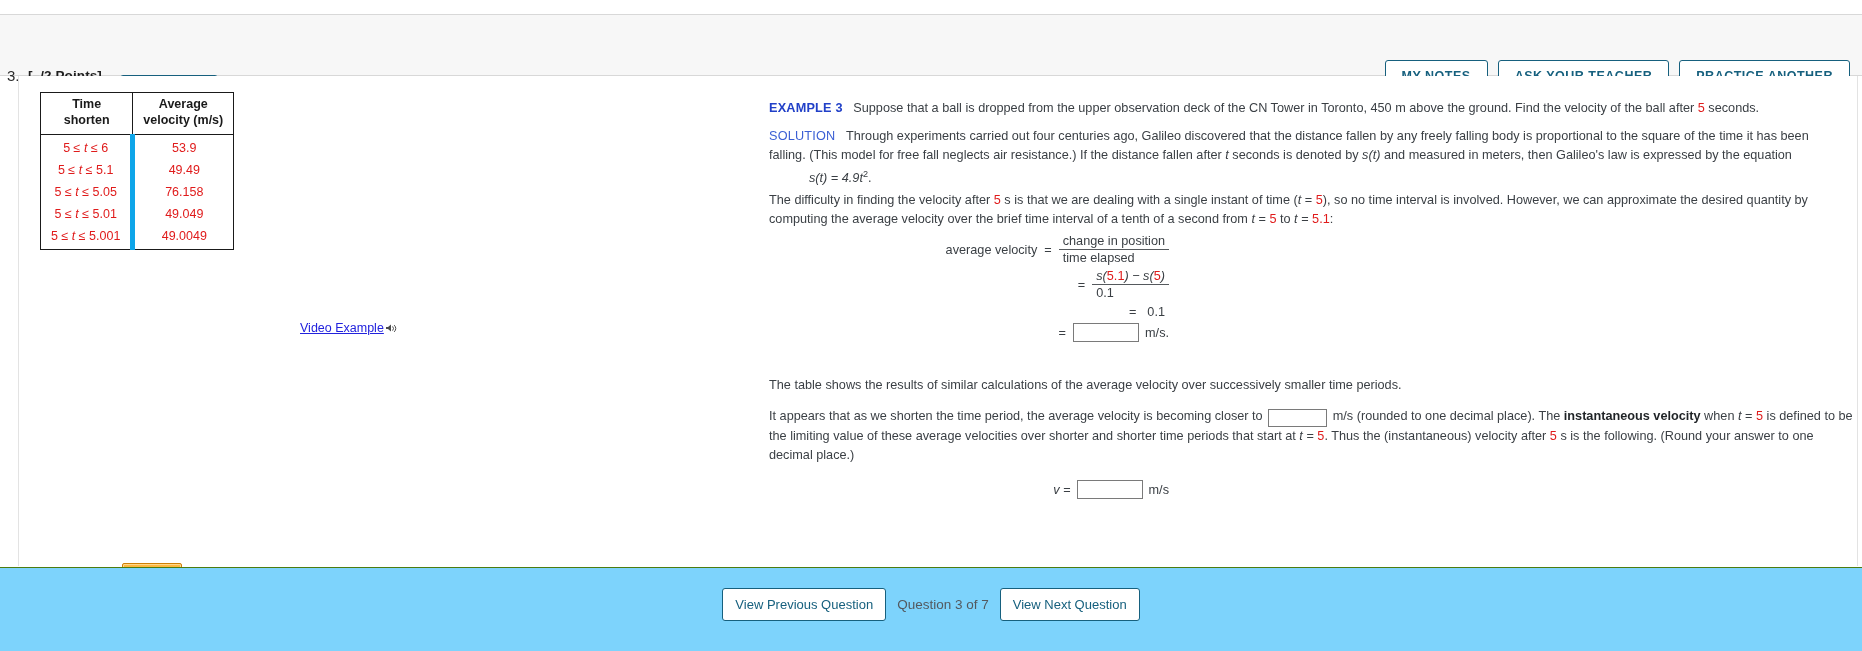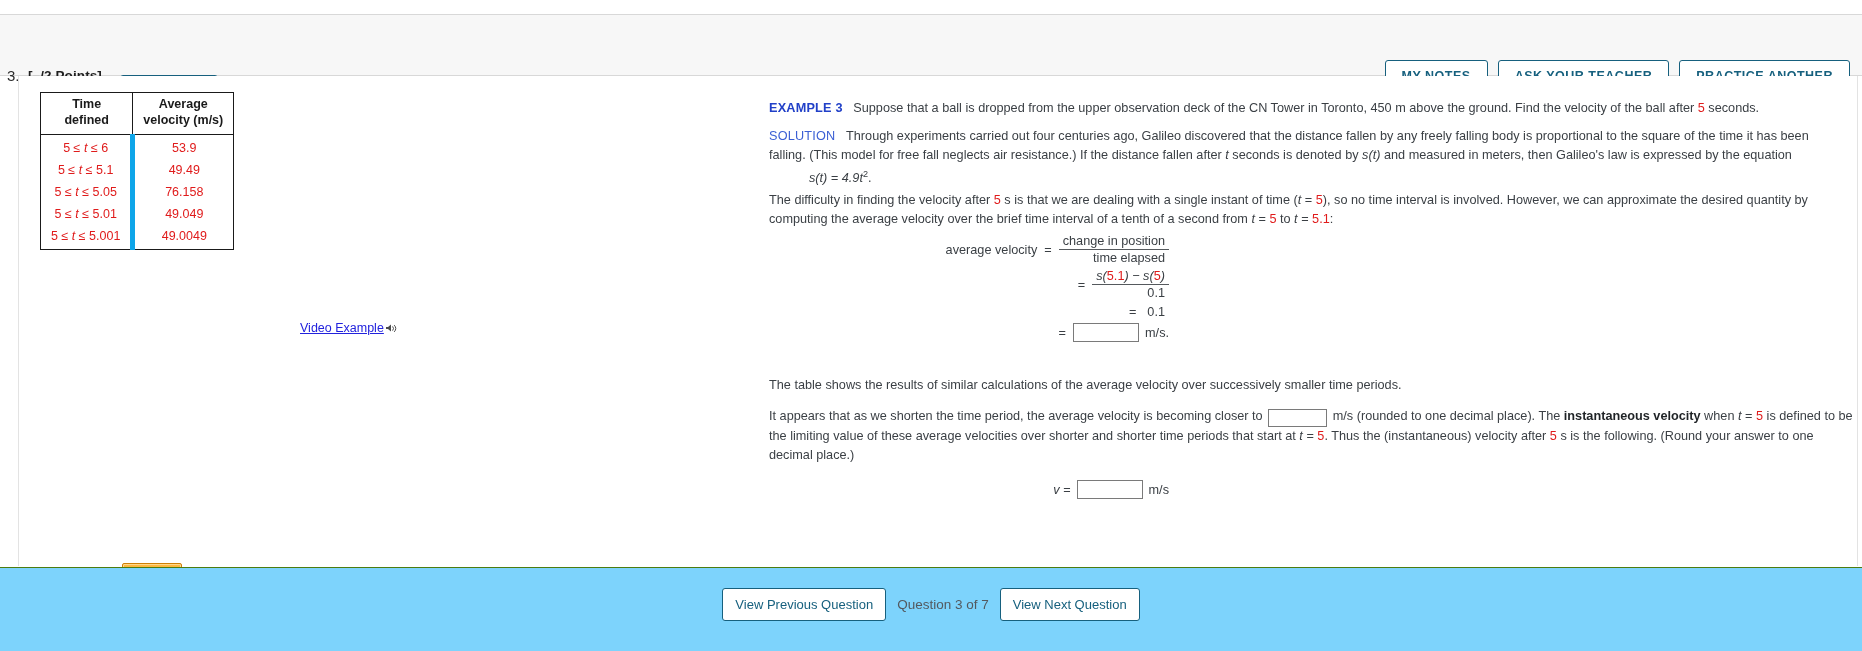--- a/index.html
+++ b/index.html
@@ -262,21 +262,21 @@
   .math-row {
     display: flex;
     align-items: center;
     justify-content: flex-end;
   }
   .mlabel { padding-right: 7px; white-space: nowrap; }
   .meq { padding-right: 7px; }
   .frac {
     display: inline-flex;
     flex-direction: column;
-    align-items: flex-end;
+    align-items: flex-start;
     text-align: center;
   }
   .frac .num {
     padding: 0 4px 1px 4px;
     border-bottom: 1.2px solid #55595d;
     white-space: nowrap;
   }
   .frac .den { padding: 1px 4px 0 4px; white-space: nowrap; }
   .ansbox {
     display: inline-block;
@@ -383,21 +383,21 @@
     </div>
   </div>
 
   <div class="body-panel">
 
     <table class="data-table">
       <thead>
         <tr>
           <th>
             <span>Time</span><br>
-            <span>defined</span>
+            <span>shorten</span>
           </th>
           <th>
             <span>Average</span><br>
             <span>velocity (m/s)</span>
           </th>
         </tr>
       </thead>
       <tbody>
         <tr>
           <td><span>5</span> ≤ <i>t</i> ≤ <span>6</span></td>

